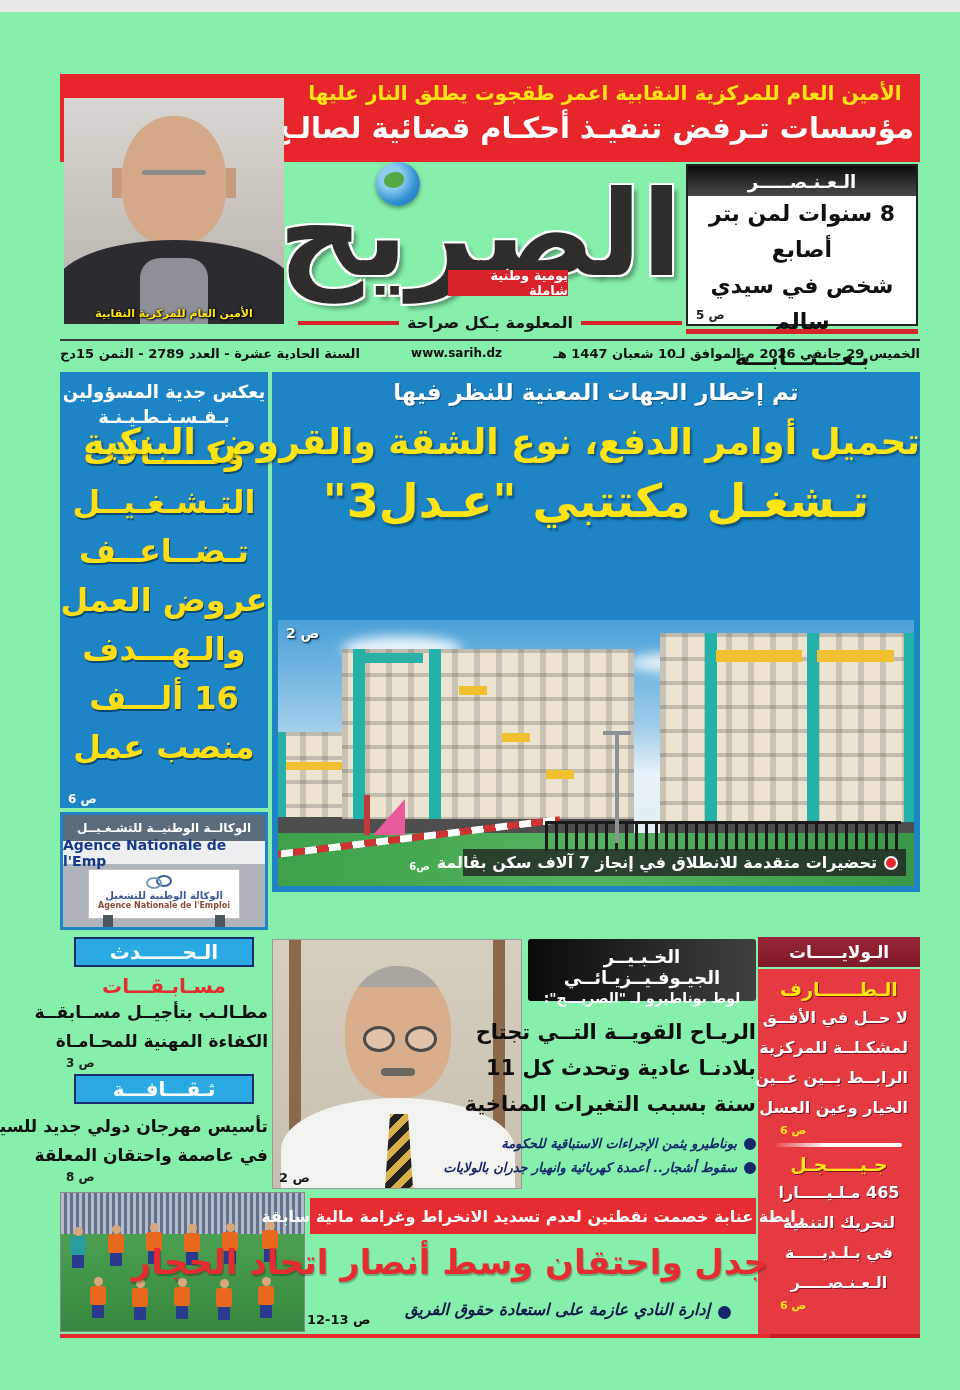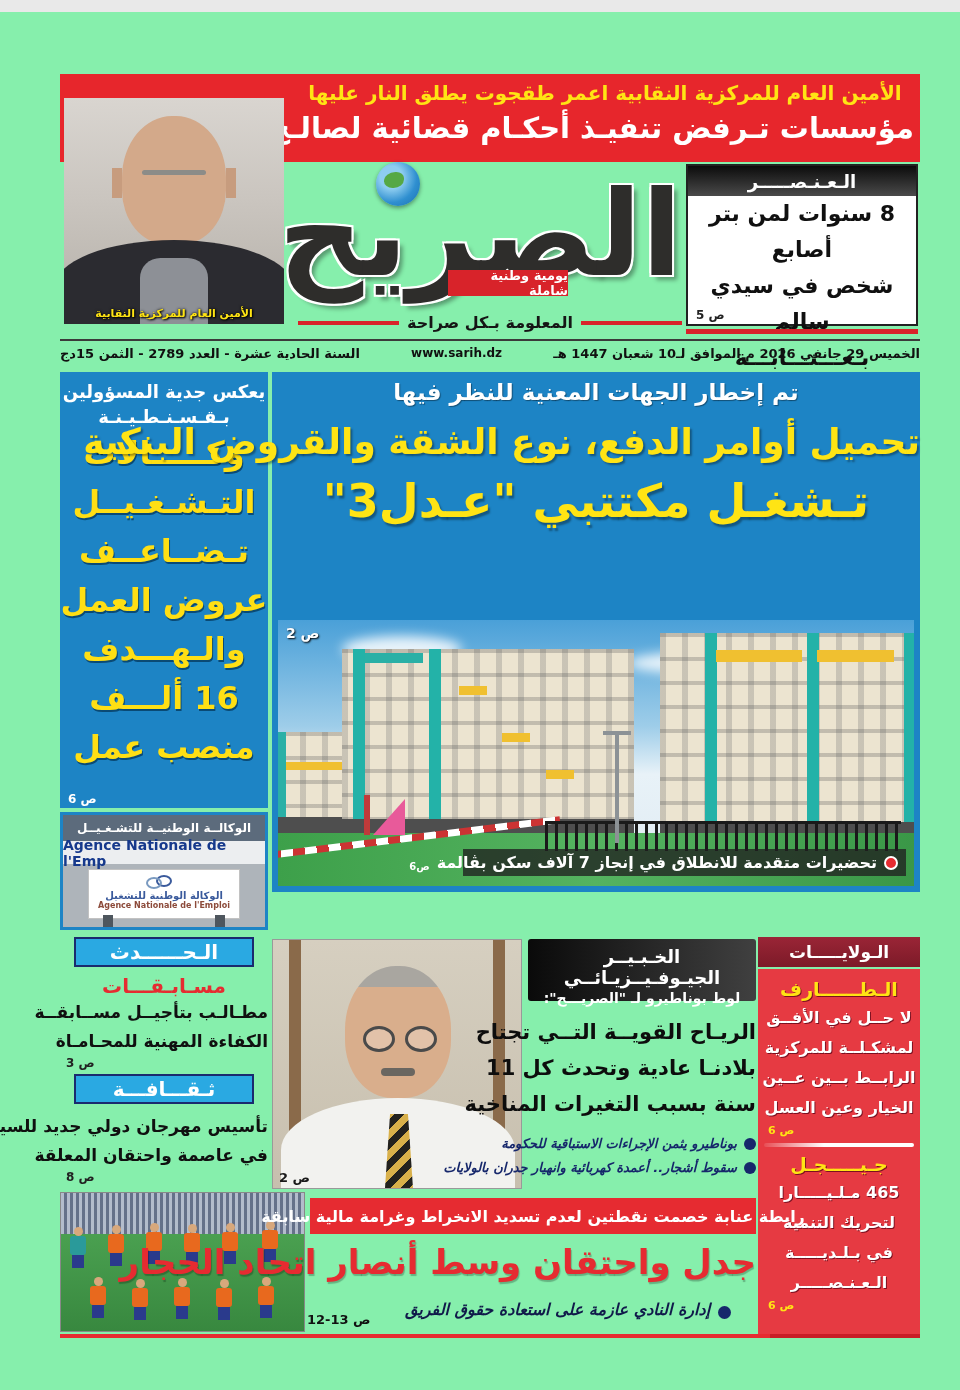--- a/index.html
+++ b/index.html
@@ -154,21 +154,21 @@
   .xh-line { font-size:21px; font-weight:800; color:#0d0d0d; text-align:center; line-height:36px; white-space:nowrap; }
   .expert-bullets { position:absolute; left:492px; top:1124px; width:264px; }
   .xb-row { display:flex; align-items:center; gap:7px; margin-bottom:9px; }
   .xb-dot { width:12px; height:12px; border-radius:50%; background:#16276b; flex:0 0 auto; }
   .xb-text { font-size:13px; font-weight:700; font-style:italic; color:#16276b; white-space:nowrap; }
 
   
   .wilayas { position:absolute; left:758px; top:925px; width:162px; height:400px; }
   .wl-header { height:30px; background:linear-gradient(180deg,#9a2536,#7c1a28); color:#fff; font-size:17px;
                font-weight:800; display:flex; align-items:center; justify-content:center; }
-  .wl-body { position:absolute; top:32px; bottom:0; left:0; right:0; background:#e63a42; padding:4px 0; }
+  .wl-body { position:absolute; top:32px; bottom:0; left:0; right:0; background:#e63a42; padding:4px 12px; }
   .wl-label { color:#ffe414; font-size:19px; font-weight:800; text-align:center; margin:5px 0 3px;
               text-shadow:1px 1px 0 #7a1020; }
   .wl-line { color:#fff; font-size:16px; font-weight:800; text-align:center; line-height:30px;
              text-shadow:1px 1px 0 #7a1020; white-space:nowrap; }
   .wl-ref { color:#ffe414; font-size:11px; font-weight:700; margin:1px 10px 0; text-align:left; }
   .wl-divider { height:4px; margin:6px 6px; border-radius:2px;
                 background:linear-gradient(90deg,rgba(255,255,255,.1),#fff 40%,#fff); }
 
   
   .team-photo { position:absolute; left:60px; top:1180px; width:245px; height:140px; overflow:hidden; border:1px solid #888; }
@@ -177,21 +177,21 @@
   .tp-pitch { height:70%; background:linear-gradient(180deg,#4aa050,#38883f); }
   .player { position:absolute; width:18px; }
   .p-head { width:9px; height:9px; border-radius:50%; background:#d8a87c; margin:0 auto; }
   .p-body { width:16px; height:19px; background:#e8691e; border-radius:3px; margin:0 auto; }
   .p-body.gk { background:#2a9a9a; }
   .p-legs { width:12px; height:13px; background:#2a3a8c; margin:0 auto; }
 
   .sports-kicker { position:absolute; left:310px; top:1186px; width:446px; height:36px; background:#e62b31;
                    color:#fff; font-size:16px; font-weight:800; display:flex; align-items:center;
                    justify-content:center; white-space:nowrap; }
-  .sports-headline { position:absolute; left:300px; top:1230px; width:456px; color:#e62b31; font-size:34px;
+  .sports-headline { position:absolute; left:312px; top:1230px; width:456px; color:#e62b31; font-size:34px;
                      font-weight:800; text-align:center; white-space:nowrap; text-shadow:1px 2px 1px rgba(0,0,0,.25); }
   .sports-bullet { position:absolute; left:380px; top:1288px; width:376px; display:flex; align-items:flex-end;
                    justify-content:center; gap:8px; }
   .sb-dot { width:13px; height:13px; border-radius:50%; background:#16276b; flex:0 0 auto; }
   .sb-text { font-size:16px; font-weight:700; font-style:italic; color:#101a4a; white-space:nowrap; }
   .sports-ref { position:absolute; left:307px; top:1300px; font-size:13px; font-weight:700; color:#111; }
 
   .bottom-rule { position:absolute; left:60px; top:1322px; width:860px; height:4px; background:#e62b31; }
   .bottom-rule::after { content:""; position:absolute; right:0; top:0; width:150px; height:4px; background:#c91d26; }
 </style>

